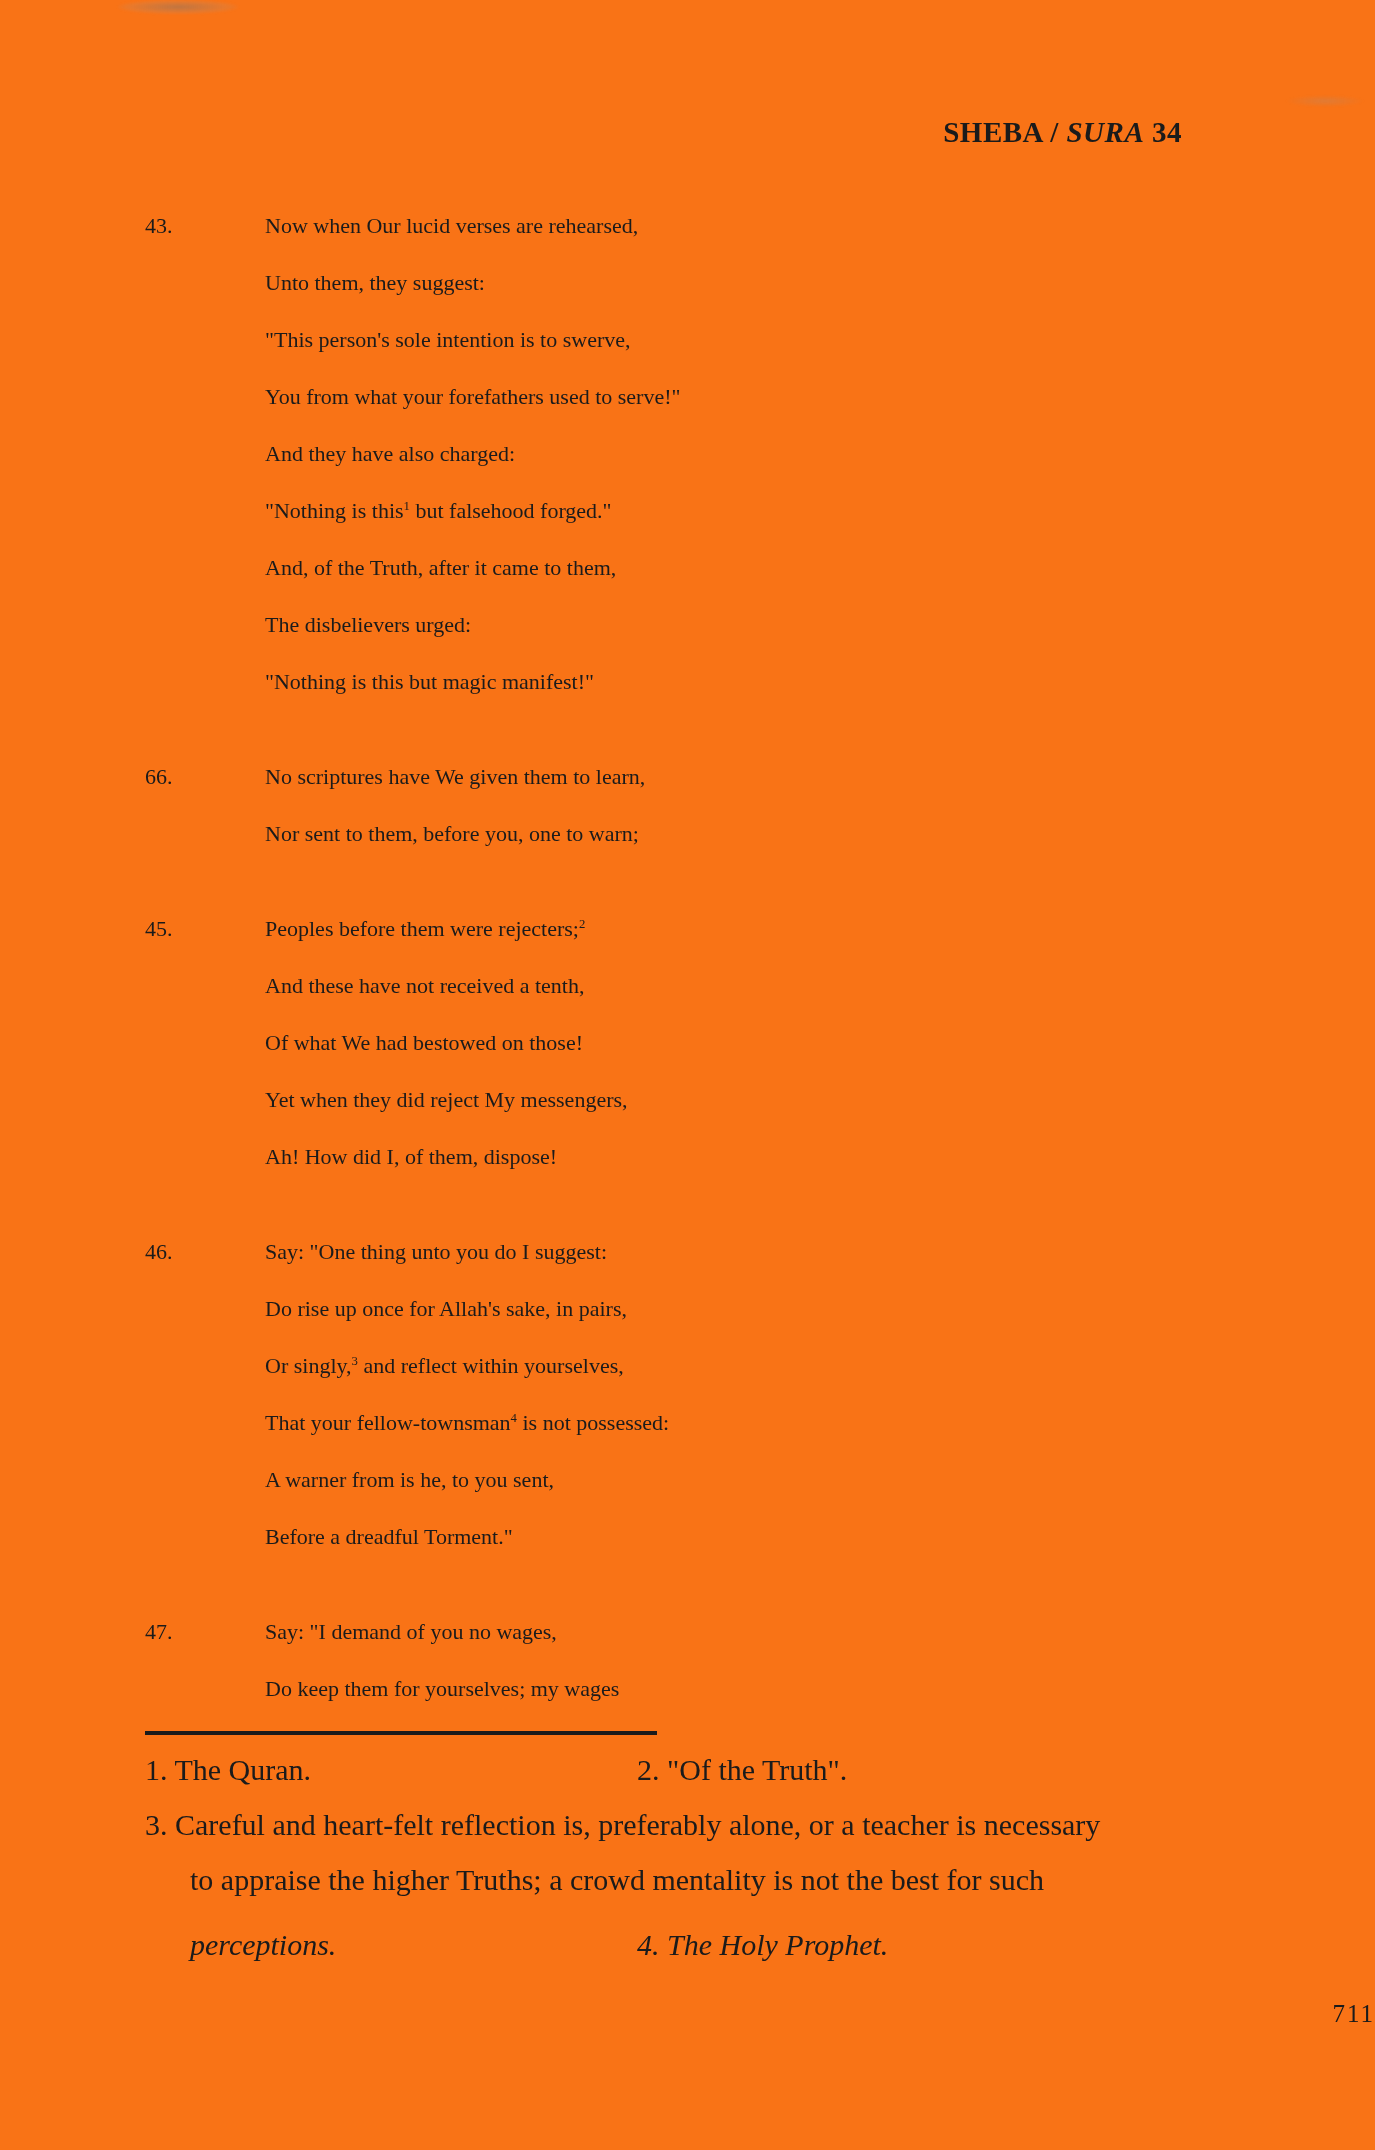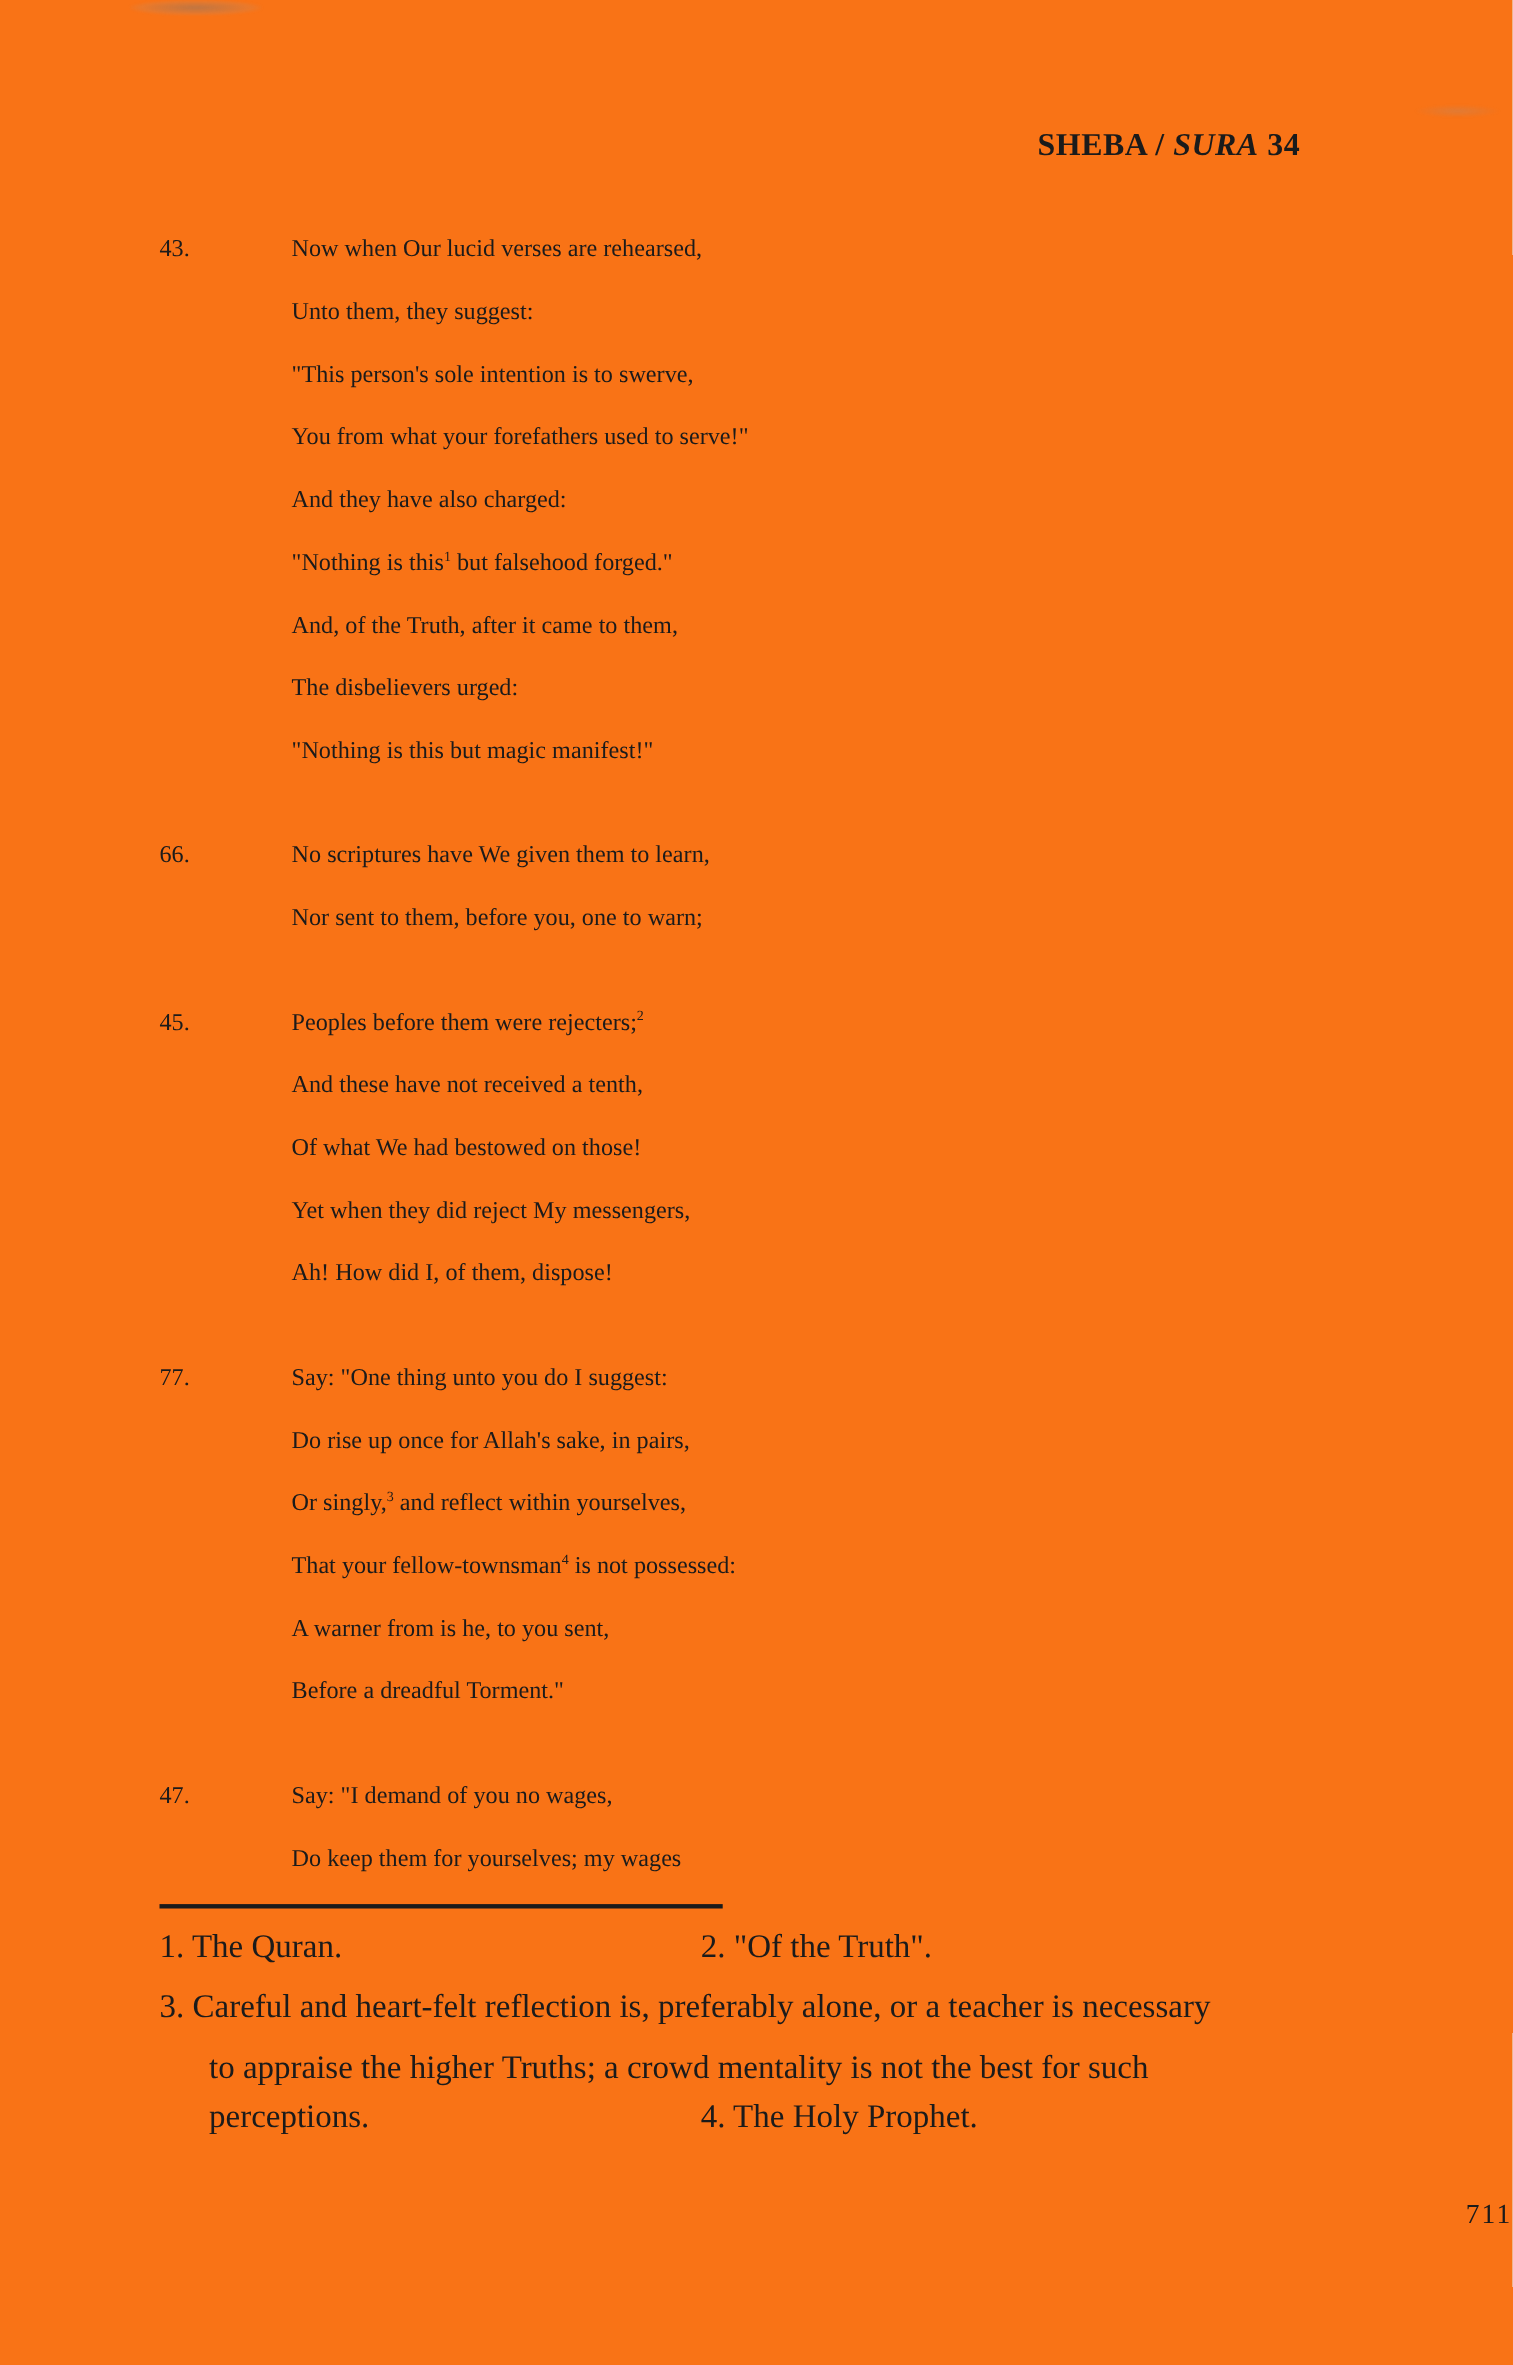--- a/index.html
+++ b/index.html
@@ -83,21 +83,21 @@
   }
   .fn-row {
     position: absolute;
     left: 0;
     width: 100%;
     white-space: nowrap;
   }
   .fn-row1 { top: 0; }
   .fn-row2 { top: 55px; }
   .fn-row3 { top: 110px; }
-  .fn-row4 { top: 155px; }
+  .fn-row4 { top: 175px; font-style: italic; }
   .fn-col2 { position: absolute; left: 492px; top: 0; }
   .fn-indent { padding-left: 45px; display: inline-block; }
   .page-number {
     position: absolute;
     left: 0;
     top: 2000px;
     width: 1375px;
     text-align: right;
     font-size: 25px;
     letter-spacing: 2px;
@@ -141,21 +141,21 @@
         <div class="verse-num">45.</div>
         <div class="verse-lines">
           <div class="vline">Peoples before them were rejecters;<sup>2</sup></div>
           <div class="vline">And these have not received a tenth,</div>
           <div class="vline">Of what We had bestowed on those!</div>
           <div class="vline">Yet when they did reject My messengers,</div>
           <div class="vline">Ah! How did I, of them, dispose!</div>
         </div>
       </div>
       <div class="verse">
-        <div class="verse-num">77.</div>
+        <div class="verse-num">46.</div>
         <div class="verse-lines">
           <div class="vline">Say: "One thing unto you do I suggest:</div>
           <div class="vline">Do rise up once for Allah's sake, in pairs,</div>
           <div class="vline">Or singly,<sup>3</sup> and reflect within yourselves,</div>
           <div class="vline">That your fellow-townsman<sup>4</sup> is not possessed:</div>
           <div class="vline">A warner from is he, to you sent,</div>
           <div class="vline">Before a dreadful Torment."</div>
         </div>
       </div>
       <div class="verse">

